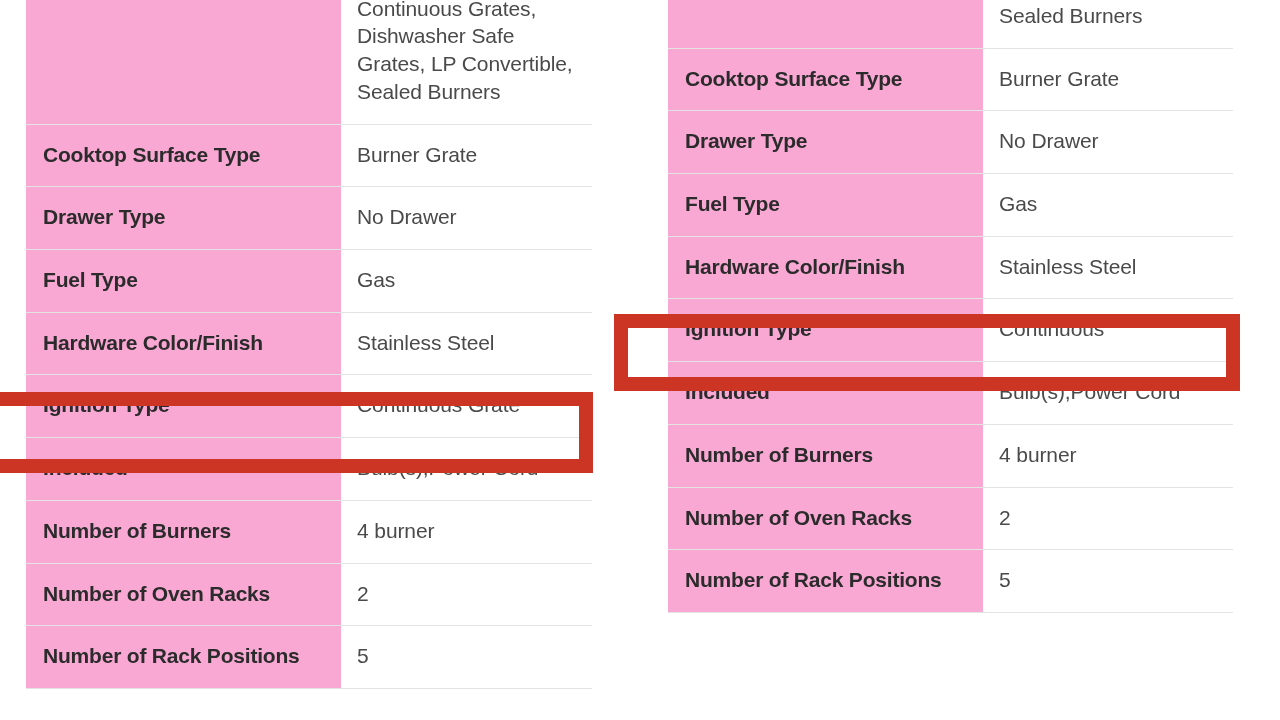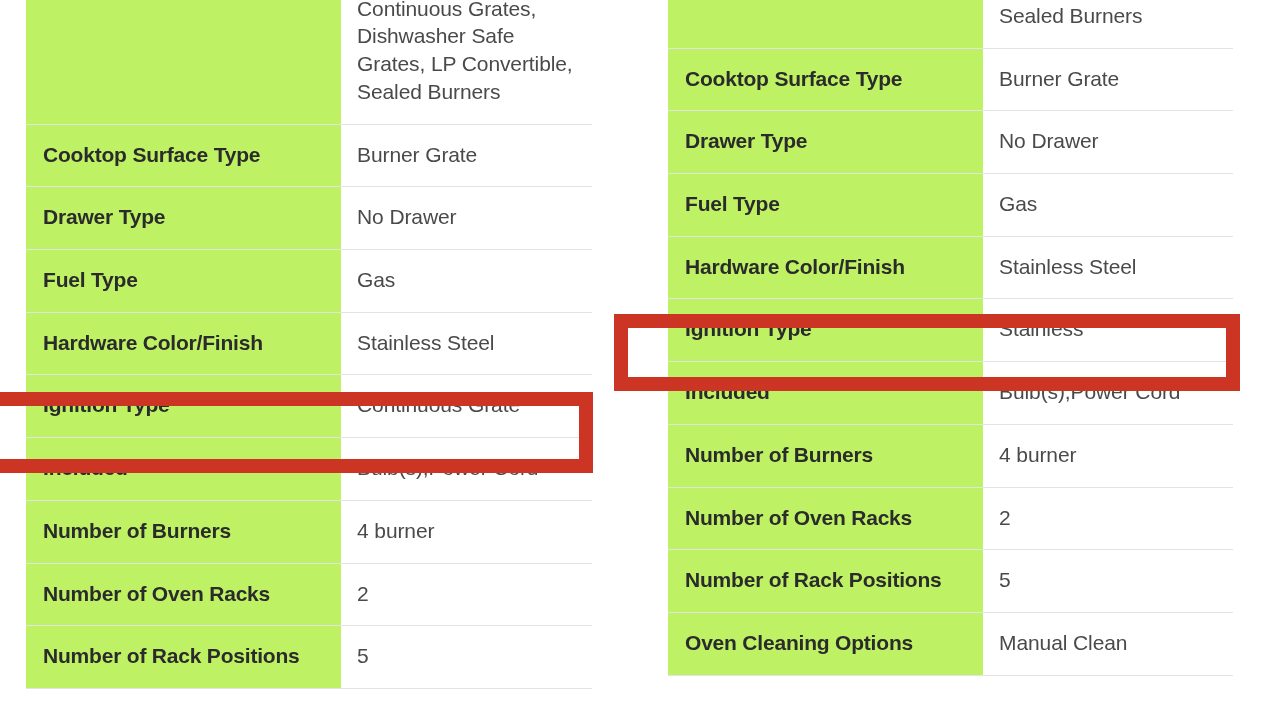--- a/index.html
+++ b/index.html
@@ -47,21 +47,21 @@
   .spec-label,
   .spec-value {
     vertical-align: top;
     text-align: left;
     font-weight: normal;
     padding: 16px 0 18px 0;
     line-height: 1.32;
   }
 
   .spec-label {
-    background: #bef264;
+    background: #f9a8d4;
     font-weight: bold;
     color: #2b2b2b;
     font-size: 21px;
     letter-spacing: -0.2px;
     padding-left: 17px;
     padding-right: 14px;
   }
   .spec-value {
     background: #ffffff;
     color: #4a4a4a;
@@ -170,41 +170,37 @@
           <tr class="spec-row">
             <th class="spec-label">Fuel Type</th>
             <td class="spec-value">Gas</td>
           </tr>
           <tr class="spec-row">
             <th class="spec-label">Hardware Color/Finish</th>
             <td class="spec-value">Stainless Steel</td>
           </tr>
           <tr class="spec-row">
             <th class="spec-label">Ignition Type</th>
-            <td class="spec-value">Stainless</td>
+            <td class="spec-value">Continuous</td>
           </tr>
           <tr class="spec-row">
             <th class="spec-label">Included</th>
             <td class="spec-value">Bulb(s),Power Cord</td>
           </tr>
           <tr class="spec-row">
             <th class="spec-label">Number of Burners</th>
             <td class="spec-value">4 burner</td>
           </tr>
           <tr class="spec-row">
             <th class="spec-label">Number of Oven Racks</th>
             <td class="spec-value">2</td>
           </tr>
           <tr class="spec-row">
             <th class="spec-label">Number of Rack Positions</th>
             <td class="spec-value">5</td>
-          </tr>
-          <tr class="spec-row">
-            <th class="spec-label">Oven Cleaning Options</th>
-            <td class="spec-value">Manual Clean</td>
           </tr>
         </tbody>
     </table>
   </div>
 
   <div class="highlight-box" id="highlight-left" style="border-color: rgb(204, 53, 36);"></div>
   <div class="highlight-box" id="highlight-right" style="border-color: rgb(204, 53, 36);"></div>
 
 </div>
 

